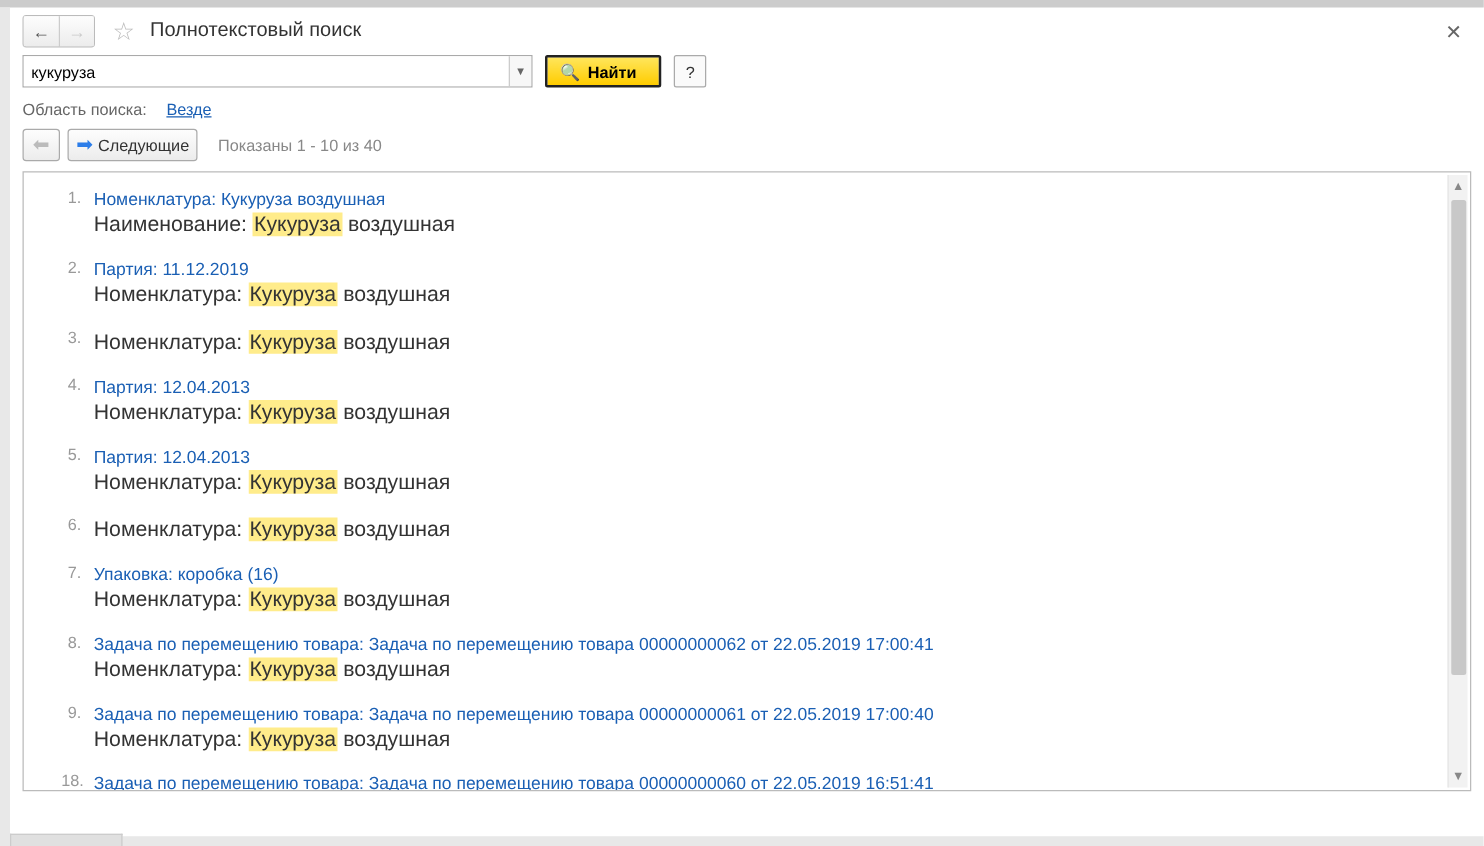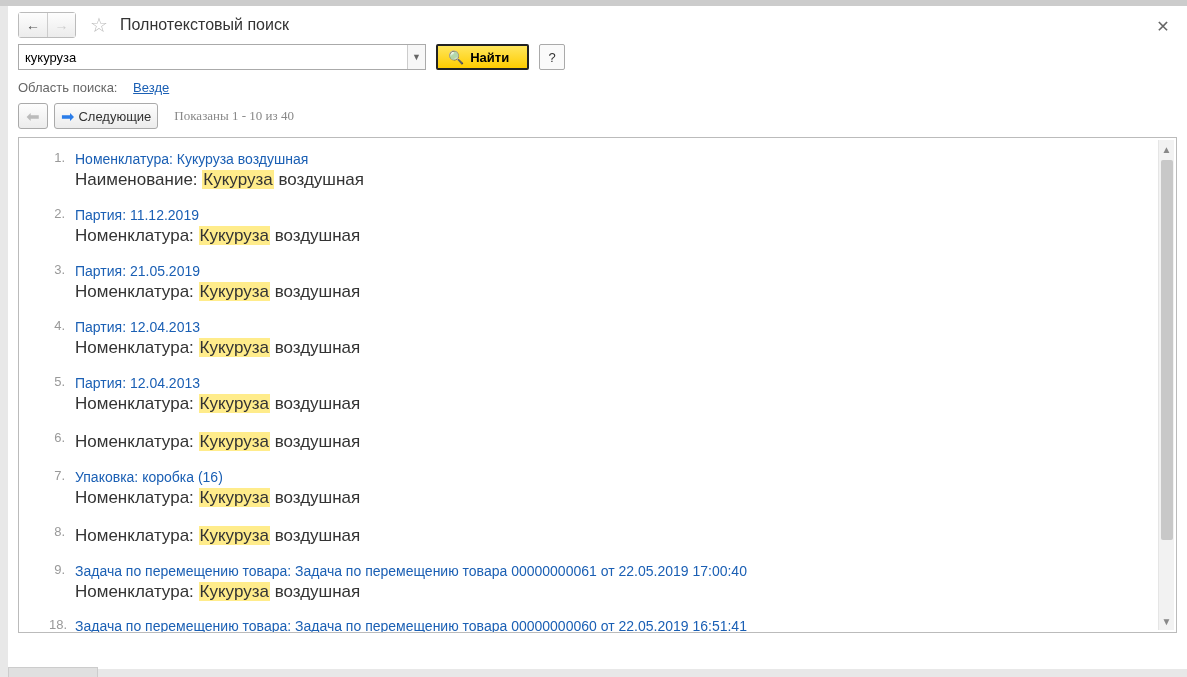--- a/index.html
+++ b/index.html
@@ -146,21 +146,20 @@
     }
     .pager-btn.icon-only { width: 30px; padding:0; }
     .pager-btn.disabled { color:#bbb; cursor:default; }
     .arrow-left-icon, .arrow-right-icon { font-size:16px; }
     .arrow-left-icon { color:#bbb; }
     .arrow-right-icon { color:#2b7de9; }
     .next-btn .lbl { margin-left:4px; }
     .pager-status {
       color:#888;
       margin-left: 10px;
-      font-family: Liberation Serif, serif;
     }
 
     .results-box {
       margin: 0 10px 10px 10px;
       border: 1px solid #bbb;
       height: 496px;
       position: relative;
       background:#fff;
     }
     .results-inner {
@@ -299,21 +298,20 @@
         <div class="result-item">
           <div class="result-num">2.</div>
           <div class="result-body">
             <div class="result-title">Партия: 11.12.2019</div>
             <div class="result-sub">Номенклатура: <span class="hl">Кукуруза</span> воздушная</div>
           </div>
         </div>
         <div class="result-item">
           <div class="result-num">3.</div>
           <div class="result-body">
-            <div class="result-title">Партия: 21.05.2019</div>
             <div class="result-sub">Номенклатура: <span class="hl">Кукуруза</span> воздушная</div>
           </div>
         </div>
         <div class="result-item">
           <div class="result-num">4.</div>
           <div class="result-body">
             <div class="result-title">Партия: 12.04.2013</div>
             <div class="result-sub">Номенклатура: <span class="hl">Кукуруза</span> воздушная</div>
           </div>
         </div>
@@ -333,20 +331,21 @@
         <div class="result-item">
           <div class="result-num">7.</div>
           <div class="result-body">
             <div class="result-title">Упаковка: коробка (16)</div>
             <div class="result-sub">Номенклатура: <span class="hl">Кукуруза</span> воздушная</div>
           </div>
         </div>
         <div class="result-item">
           <div class="result-num">8.</div>
           <div class="result-body">
+            <div class="result-title">Задача по перемещению товара: Задача по перемещению товара 00000000062 от 22.05.2019 17:00:41</div>
             <div class="result-sub">Номенклатура: <span class="hl">Кукуруза</span> воздушная</div>
           </div>
         </div>
         <div class="result-item">
           <div class="result-num">9.</div>
           <div class="result-body">
             <div class="result-title">Задача по перемещению товара: Задача по перемещению товара 00000000061 от 22.05.2019 17:00:40</div>
             <div class="result-sub">Номенклатура: <span class="hl">Кукуруза</span> воздушная</div>
           </div>
         </div>

